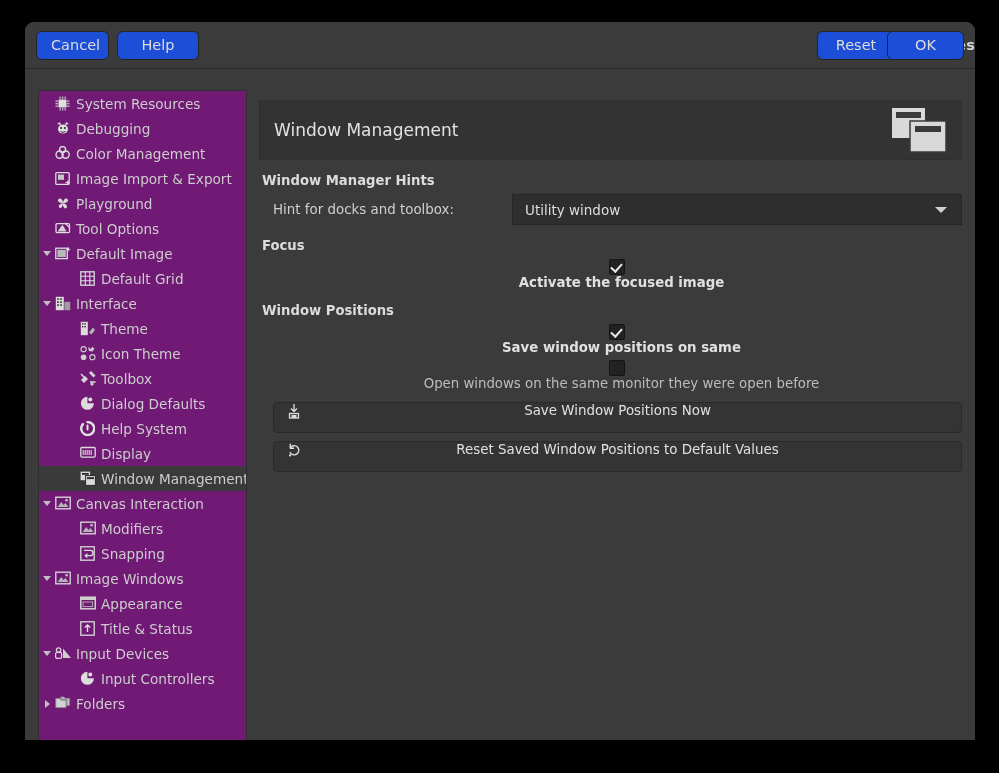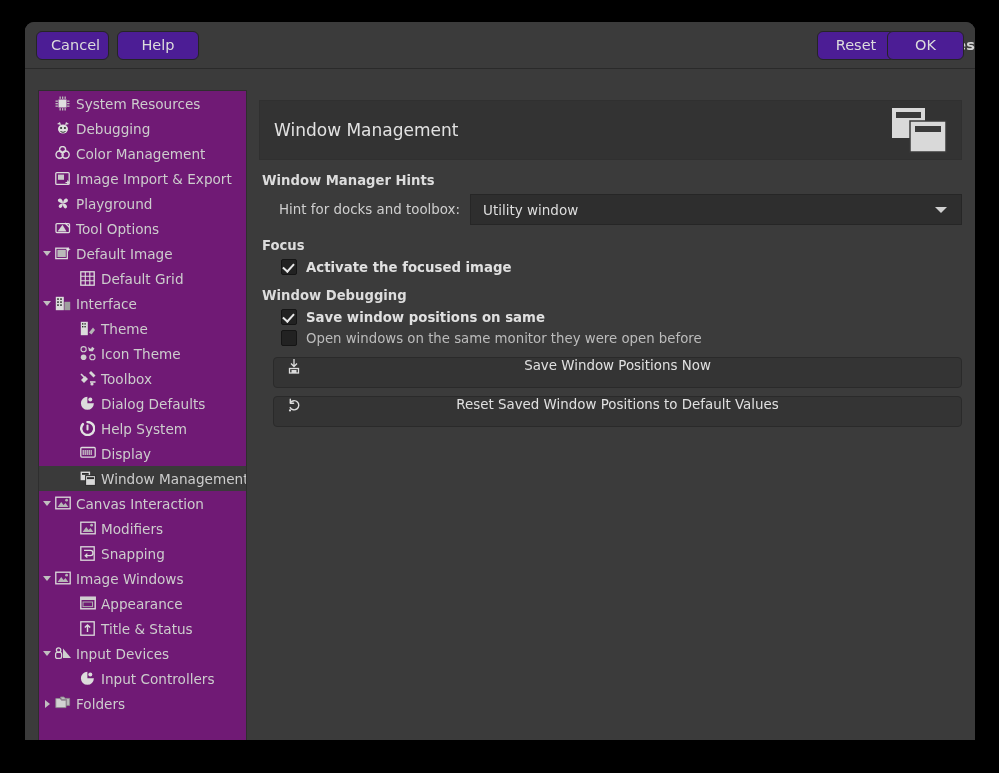--- a/index.html
+++ b/index.html
@@ -40,21 +40,21 @@
     text-align: right;
     color: #d4d4d4;
     font-size: 14.5px;
     font-weight: 600;
     letter-spacing: .1px;
   }
   .tb-btn {
     position: absolute;
     top: 9px;
     height: 29px;
-    background: #4c1d95;
+    background: #1d4ed8;
     border: 1px solid #252525;
     border-radius: 6px;
     color: #dcdcdc;
     font-size: 14.5px;
     font-family: "DejaVu Sans", sans-serif;
     padding: 0 14px;
     box-sizing: border-box;
     line-height: 27px;
     text-align: center;
     cursor: pointer;
@@ -159,21 +159,22 @@
   .section-title {
     color: #dcdcdc;
     font-size: 13.2px;
     font-weight: bold;
     margin: 13px 0 6px 3px;
   }
 
   .combo-row {
     display: flex;
     align-items: center;
-    margin-left: 20px;
+    margin-left: 14px;
+    gap: 48px;
   }
   .combo-label {
     color: #cfcfcf;
     font-size: 13.4px;
     margin-right: 10px;
   }
   .combo {
     position: relative;
     flex: 1;
     height: 31px;
@@ -198,20 +199,21 @@
     border-right: 6px solid transparent;
     border-top: 6px solid #d0d0d0;
   }
 
   .check-row {
     display: flex;
     align-items: center;
     margin-left: 22px;
     margin-bottom: 5px;
     cursor: pointer;
+    flex-direction: column;
   }
   .cbox {
     width: 14px; height: 14px;
     border-radius: 2px;
     background: #222222;
     border: 1px solid #151515;
     margin-right: 9px;
     position: relative;
     flex: 0 0 auto;
   }
@@ -564,21 +566,21 @@
           <span class="arrow"></span>
         </div>
       </div>
 
       <div class="section-title">Focus</div>
       <div class="check-row">
         <span class="cbox on"></span>
         <span class="clabel">Activate the focused image</span>
       </div>
 
-      <div class="section-title">Window Debugging</div>
+      <div class="section-title">Window Positions</div>
       <div class="check-row">
         <span class="cbox on"></span>
         <span class="clabel">Save window positions on same</span>
       </div>
       <div class="check-row off">
         <span class="cbox"></span>
         <span class="clabel">Open windows on the same monitor they were open before</span>
       </div>
 
       <div style="height:6px"></div>

